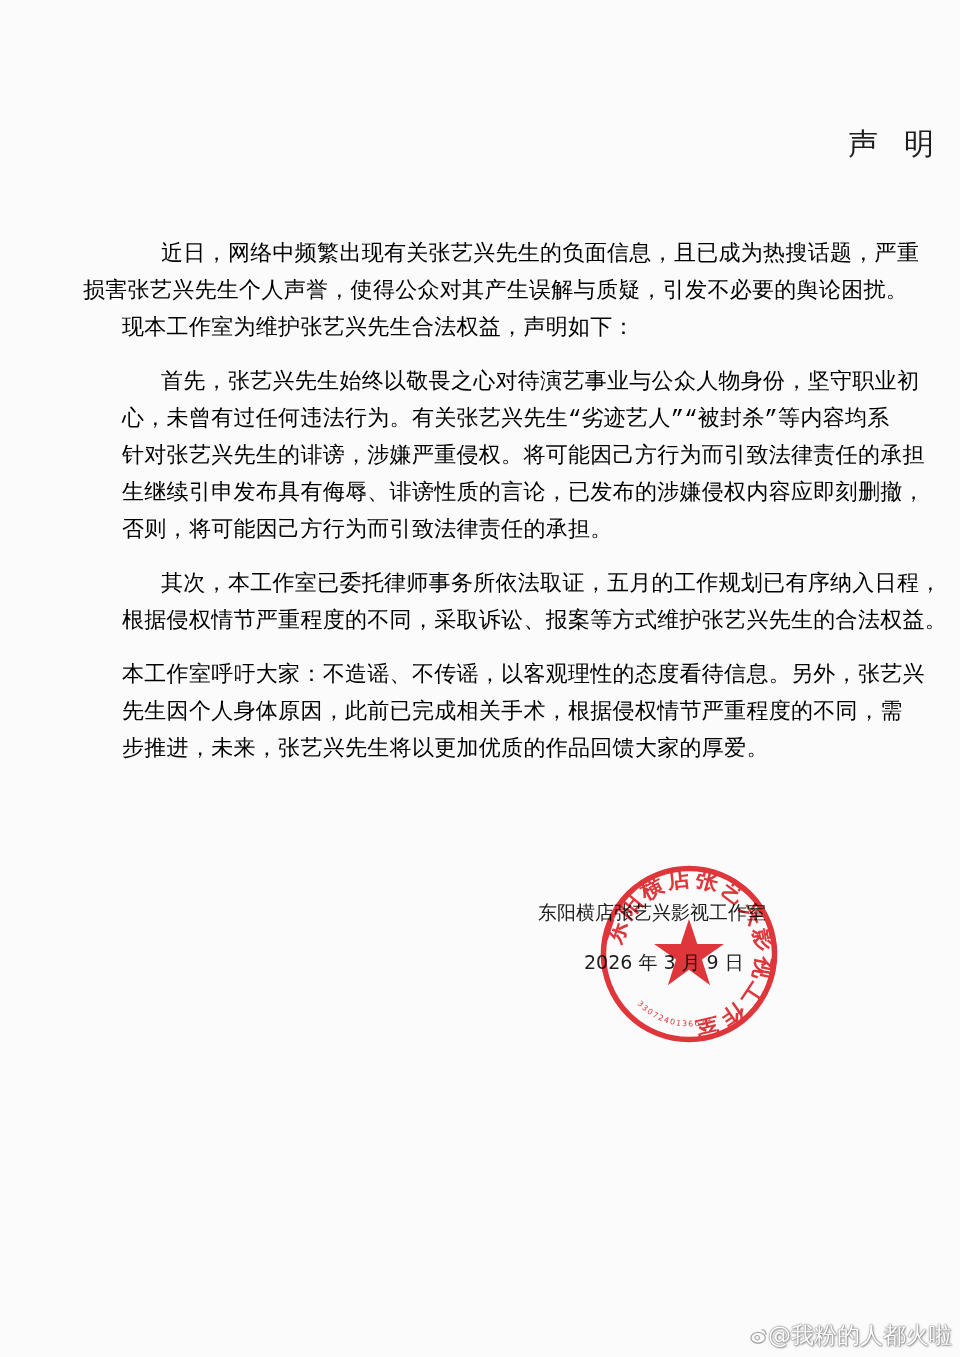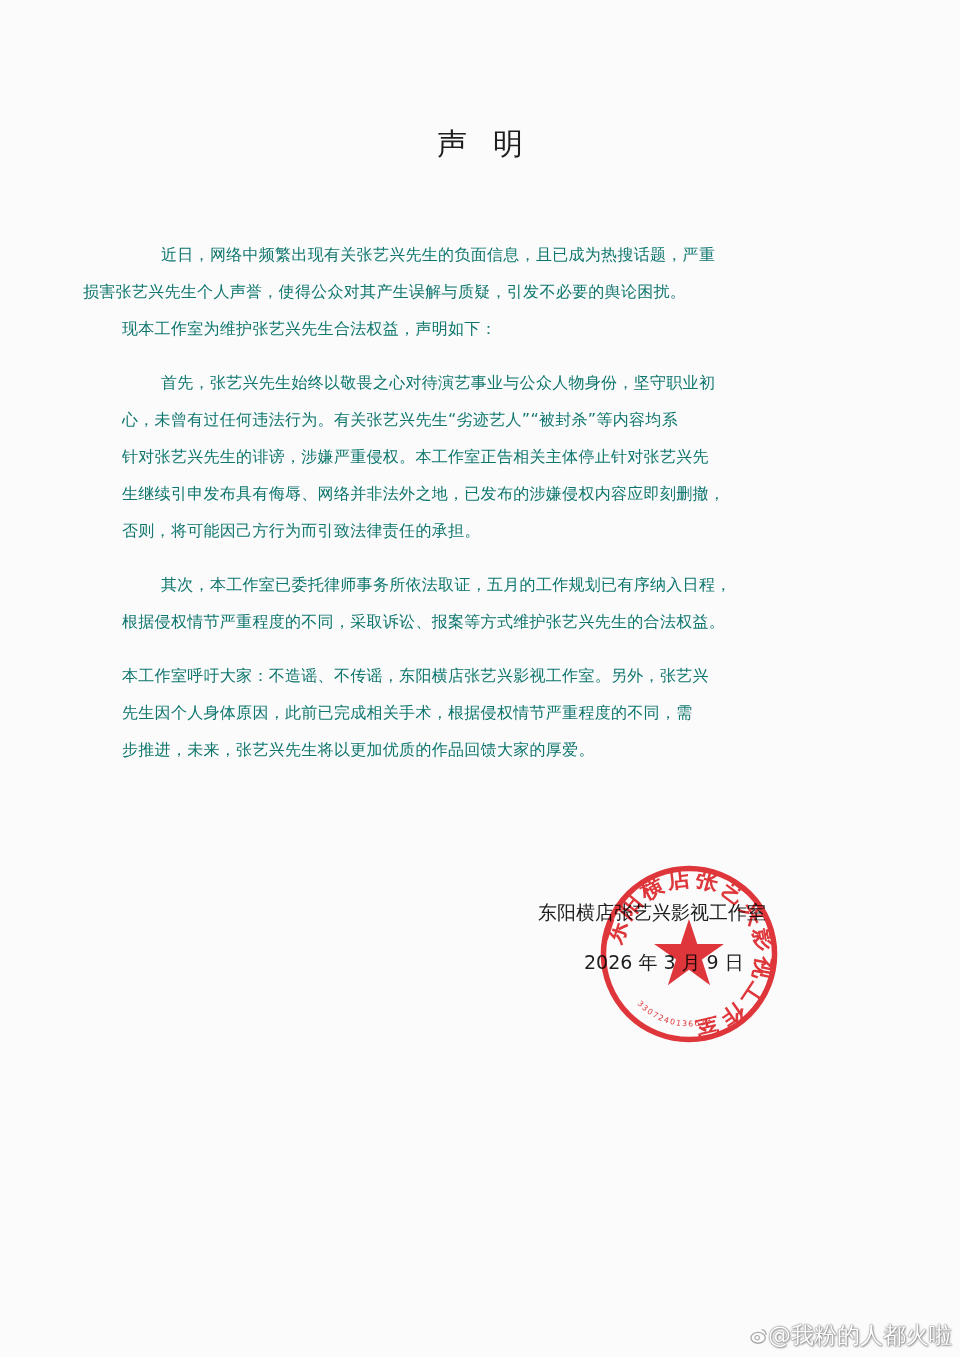--- a/index.html
+++ b/index.html
@@ -19,42 +19,43 @@
       position: absolute;
       left: 0; top: 0;
       width: 960px; height: 1357px;
       background: #fbfbfb;
     }
     .title {
       position: absolute;
       top: 124px;
       left: 0;
       width: 960px;
-      text-align: center;
+      text-align: right;
       font-size: 30px;
       letter-spacing: 26px;
       text-indent: 26px;
       color: #1e1e1e;
       font-weight: 500;
     }
     .body-text {
       position: absolute;
       left: 122px;
       width: 700px;
       top: 236px;
     }
     .para {
-      font-size: 16px;
+      font-size: 22px;
       line-height: 37px;
       margin: 0 0 17px 0;
       text-indent: 39px;
       text-align: justify;
       text-align-last: left;
-      color: #0f766e;
+      color: #000000;
       letter-spacing: 0.3px;
+      font-family: Liberation Mono, monospace;
     }
     .line {
       display: block;
       white-space: nowrap;
     }
     .sign-block {
       position: absolute;
       left: 538px;
       top: 900px;
       width: 280px;
@@ -108,30 +109,30 @@
 
   <div class="body-text">
     <p class="para">
       <span class="line">近日，网络中频繁出现有关张艺兴先生的负面信息，且已成为热搜话题，严重</span>
       <span class="line" style="text-indent:0;margin-left:-39px;">损害张艺兴先生个人声誉，使得公众对其产生误解与质疑，引发不必要的舆论困扰。</span>
       <span class="line" style="margin-left:-39px;">现本工作室为维护张艺兴先生合法权益，声明如下：</span>
     </p>
     <p class="para">
       <span class="line">首先，张艺兴先生始终以敬畏之心对待演艺事业与公众人物身份，坚守职业初</span>
       <span class="line" style="margin-left:-39px;">心，未曾有过任何违法行为。有关张艺兴先生“劣迹艺人”“被封杀”等内容均系</span>
-      <span class="line" style="margin-left:-39px;">针对张艺兴先生的诽谤，涉嫌严重侵权。本工作室正告相关主体停止针对张艺兴先</span>
-      <span class="line" style="margin-left:-39px;">生继续引申发布具有侮辱、网络并非法外之地，已发布的涉嫌侵权内容应即刻删撤，</span>
+      <span class="line" style="margin-left:-39px;">针对张艺兴先生的诽谤，涉嫌严重侵权。将可能因己方行为而引致法律责任的承担</span>
+      <span class="line" style="margin-left:-39px;">生继续引申发布具有侮辱、诽谤性质的言论，已发布的涉嫌侵权内容应即刻删撤，</span>
       <span class="line" style="margin-left:-39px;">否则，将可能因己方行为而引致法律责任的承担。</span>
     </p>
     <p class="para">
       <span class="line">其次，本工作室已委托律师事务所依法取证，五月的工作规划已有序纳入日程，</span>
       <span class="line" style="margin-left:-39px;">根据侵权情节严重程度的不同，采取诉讼、报案等方式维护张艺兴先生的合法权益。</span>
     </p>
     <p class="para">
-      <span class="line" style="margin-left:-39px;">本工作室呼吁大家：不造谣、不传谣，东阳横店张艺兴影视工作室。另外，张艺兴</span>
+      <span class="line" style="margin-left:-39px;">本工作室呼吁大家：不造谣、不传谣，以客观理性的态度看待信息。另外，张艺兴</span>
       <span class="line" style="margin-left:-39px;">先生因个人身体原因，此前已完成相关手术，根据侵权情节严重程度的不同，需</span>
       <span class="line" style="margin-left:-39px;">步推进，未来，张艺兴先生将以更加优质的作品回馈大家的厚爱。</span>
     </p>
   </div>
 
   <div class="sign-block">
     <div class="org-name">东阳横店张艺兴影视工作室</div>
     <div class="date">2026 年 3 月 9 日</div>
   </div>
 

